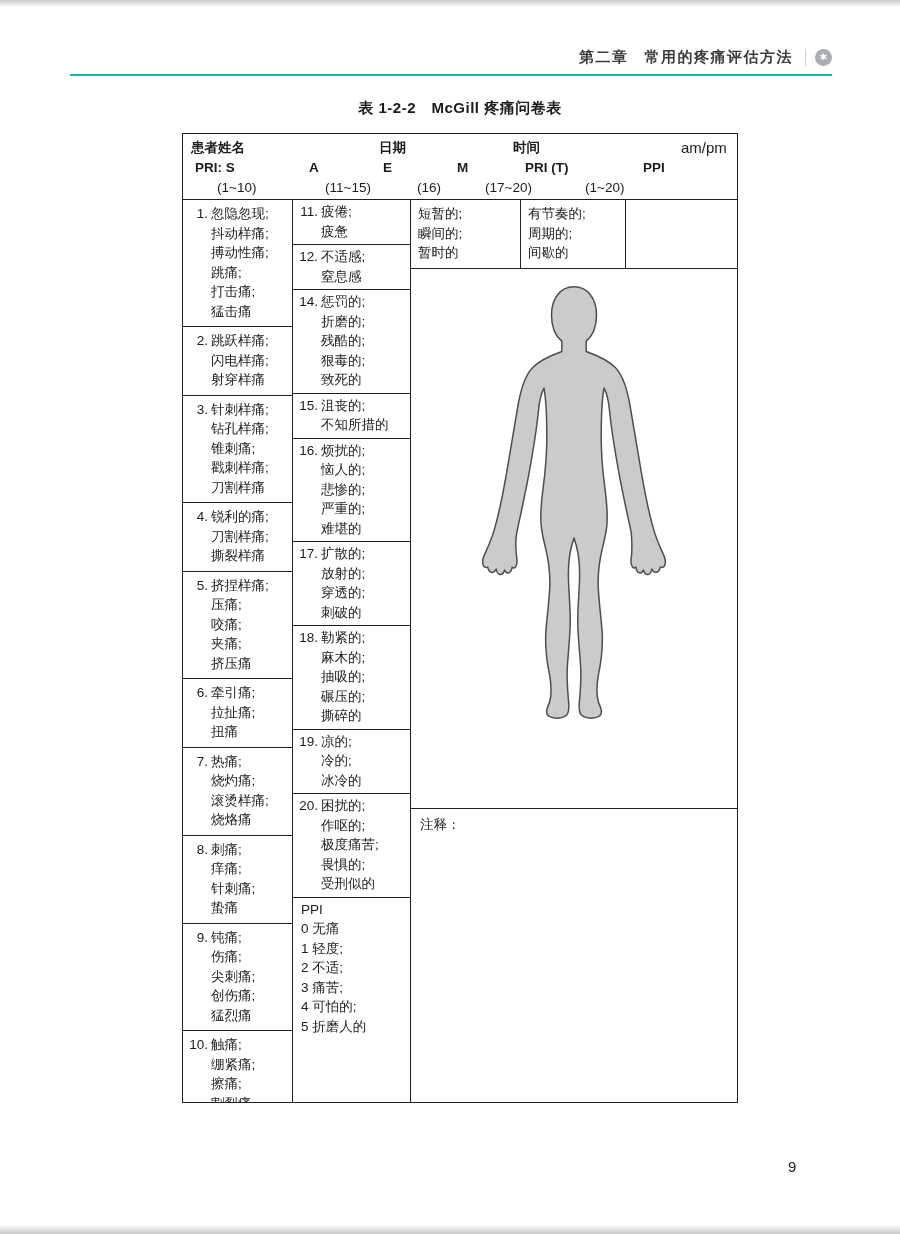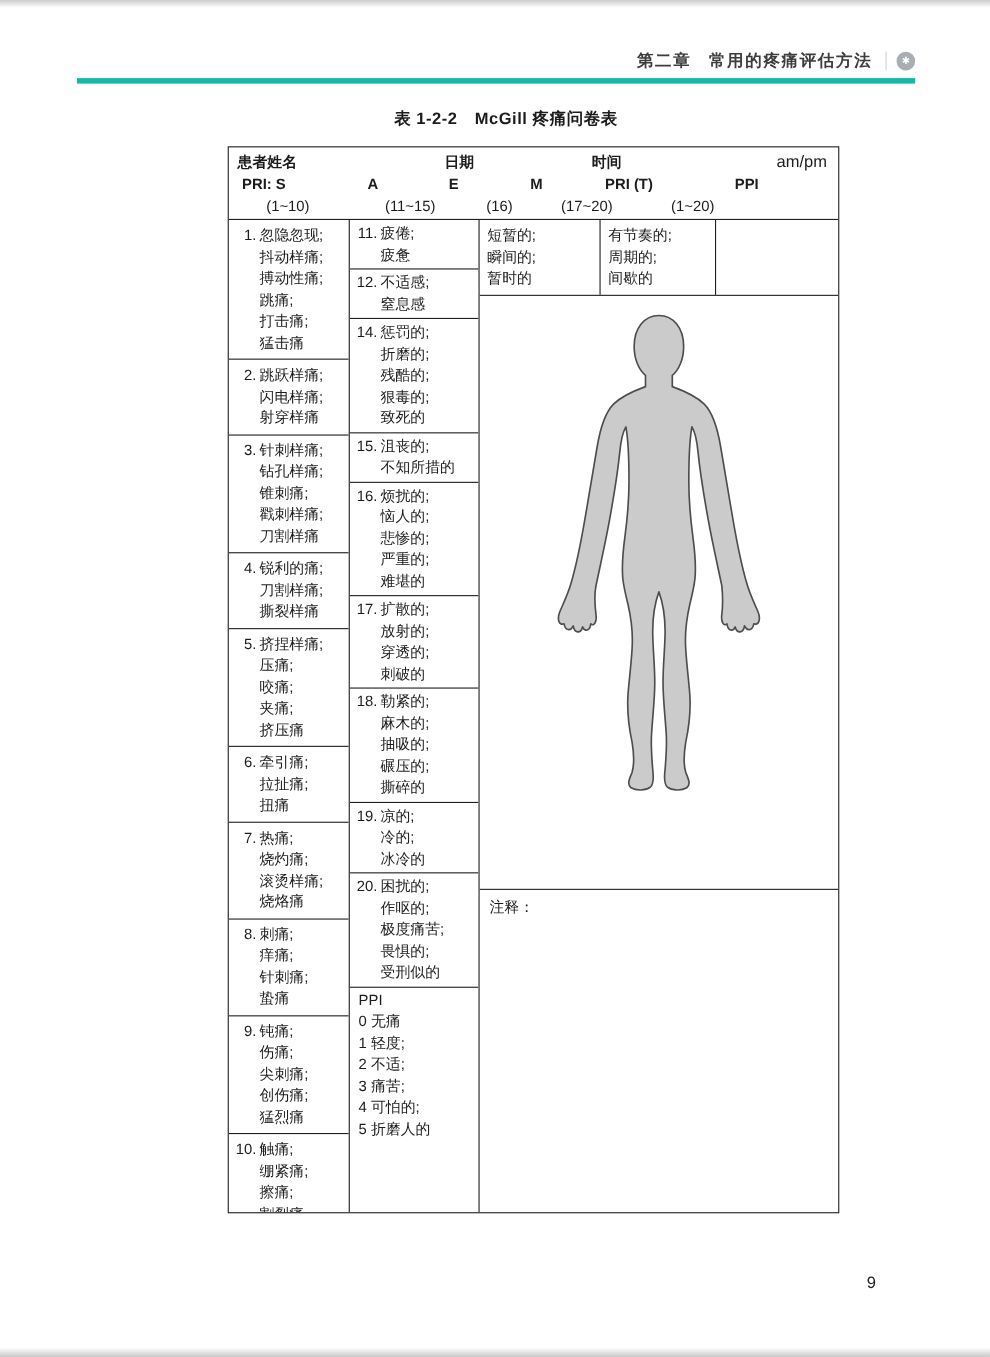--- a/index.html
+++ b/index.html
@@ -3,32 +3,32 @@
 <meta charset="utf-8">
 <style>
   * { margin:0; padding:0; box-sizing:border-box; }
   html,body { background:#e9e9e9; }
   body { font-family:"Liberation Sans","DejaVu Sans",sans-serif; color:#1c1c1c; }
   .page { position:relative; width:900px; height:1234px; margin:0 auto; background:#fff; overflow:hidden; }
   .edge-top { position:absolute; top:0; left:0; right:0; height:7px; background:linear-gradient(#cccccc,#ffffff); }
   .edge-bottom { position:absolute; bottom:0; left:0; right:0; height:9px; background:linear-gradient(#ffffff,#c6c6c6); }
 
   .page-header { position:absolute; top:40px; left:70px; right:68px; height:36px;
-    border-bottom:5px solid #14b8a6; display:flex; justify-content:flex-end; align-items:center; }
+    border-bottom:2px solid #14b8a6; display:flex; justify-content:flex-end; align-items:center; }
   .chapter-text { font-size:15px; font-weight:bold; color:#3d3d3d; letter-spacing:1.5px; white-space:nowrap; }
   .chapter-num { margin-right:16px; }
   .header-divider { width:1px; height:17px; background:#cfcfcf; margin:0 9px 0 12px; }
   .chapter-badge { width:17px; height:17px; border-radius:50%; background:#a9aeb4; color:#fff;
     font-size:9px; line-height:17px; text-align:center; flex:none; }
 
   .table-title { position:absolute; top:99px; left:182px; width:556px; text-align:center;
     font-size:15px; font-weight:bold; letter-spacing:.5px; }
 
   .mcgill-table { position:absolute; left:182px; top:133px; width:556px; height:970px;
-    border:1.5px solid #1f1f1f; background:#fff; display:flex; flex-direction:column;margin-left:25px; }
+    border:1.5px solid #1f1f1f; background:#fff; display:flex; flex-direction:column; }
 
   .t-head { position:relative; height:66px; flex:none; border-bottom:1px solid #1f1f1f; font-size:13.5px; }
   .t-head span { position:absolute; white-space:nowrap; }
   .h-bold { font-weight:bold; }
   .r1 { top:5px; } .r2 { top:26px; } .r3 { top:46px; }
 
   .t-body { display:flex; flex:1; overflow:hidden; }
   .colA { width:110px; flex:none; border-right:1px solid #1f1f1f; overflow:hidden; }
   .colB { width:118px; flex:none; border-right:1px solid #1f1f1f; overflow:hidden; }
   .colC { flex:1; display:flex; flex-direction:column; overflow:hidden; }

